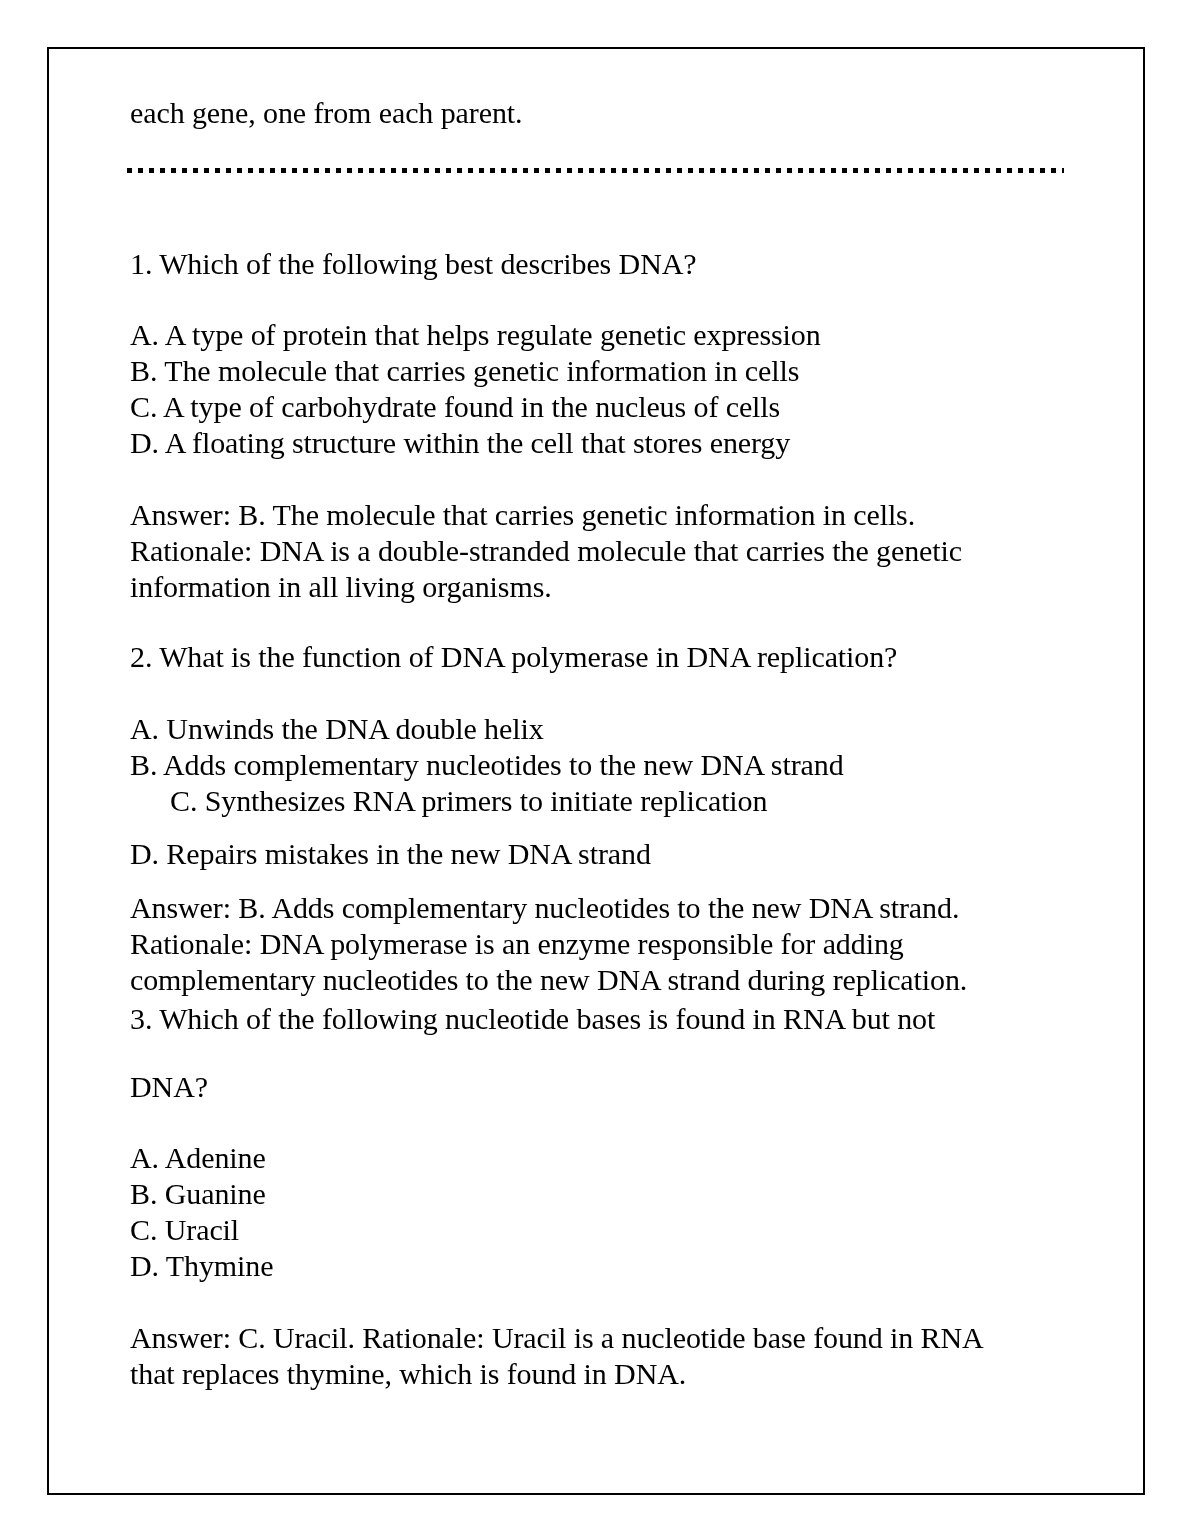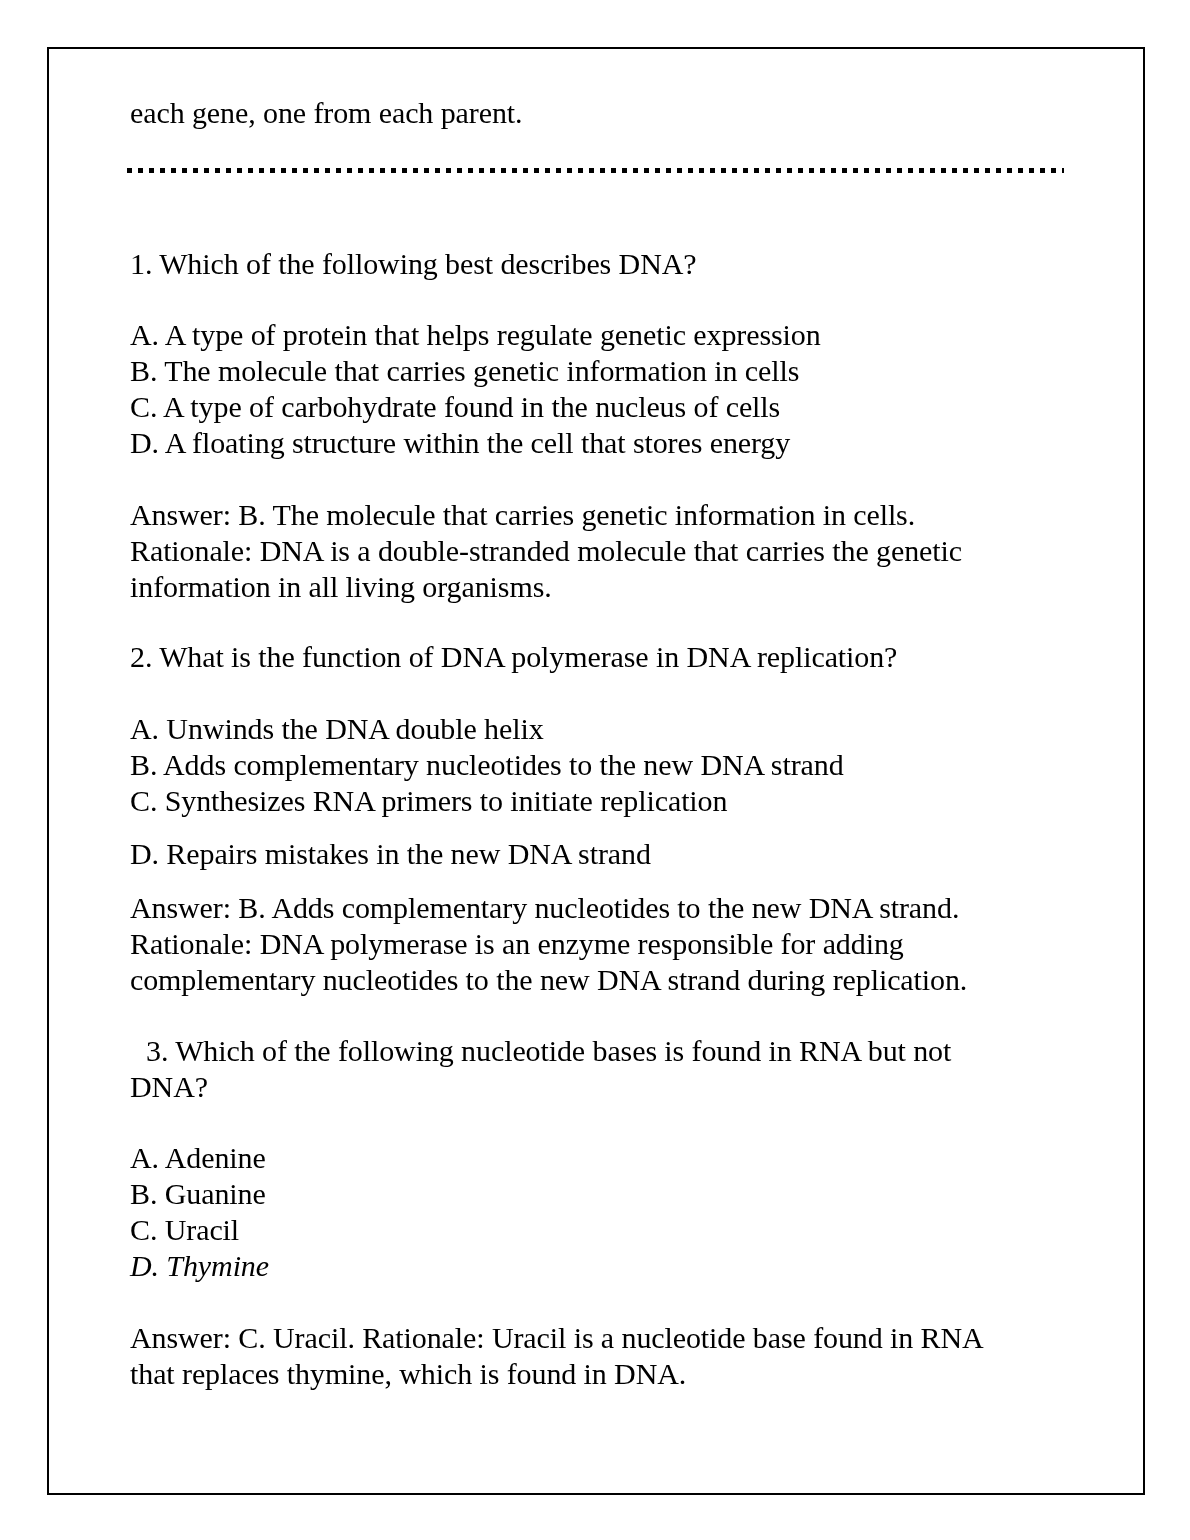--- a/index.html
+++ b/index.html
@@ -60,29 +60,29 @@
   <div class="line" style="top:425px;">D. A floating structure within the cell that stores energy</div>
   <div class="line" style="top:497px;">Answer: B. The molecule that carries genetic information in cells.</div>
   <div class="line" style="top:533px;">Rationale: DNA is a double-stranded molecule that carries the genetic</div>
   <div class="line" style="top:569px;">information in all living organisms.</div>
 </div>
 
 <div>
   <div class="line" style="top:639px;">2. What is the function of DNA polymerase in DNA replication?</div>
   <div class="line" style="top:711px;">A. Unwinds the DNA double helix</div>
   <div class="line" style="top:747px;">B. Adds complementary nucleotides to the new DNA strand</div>
-  <div class="line" style="top:783px;">C. Synthesizes RNA primers to initiate replication</div>
+  <div class="line" style="top:783px;margin-left:40px;">C. Synthesizes RNA primers to initiate replication</div>
   <div class="line" style="top:819px;margin-top:17px;">D. Repairs mistakes in the new DNA strand</div>
   <div class="line" style="top:890px;">Answer: B. Adds complementary nucleotides to the new DNA strand.</div>
   <div class="line" style="top:926px;">Rationale: DNA polymerase is an enzyme responsible for adding</div>
   <div class="line" style="top:962px;">complementary nucleotides to the new DNA strand during replication.</div>
 </div>
 
 <div>
-  <div class="line" style="top:1033px;margin-left:16px;">3. Which of the following nucleotide bases is found in RNA but not</div>
+  <div class="line" style="top:1001px;">3. Which of the following nucleotide bases is found in RNA but not</div>
   <div class="line" style="top:1069px;">DNA?</div>
   <div class="line" style="top:1140px;">A. Adenine</div>
   <div class="line" style="top:1176px;">B. Guanine</div>
   <div class="line" style="top:1212px;">C. Uracil</div>
-  <div class="line" style="top:1248px;font-style:italic;">D. Thymine</div>
+  <div class="line" style="top:1248px;">D. Thymine</div>
   <div class="line" style="top:1320px;">Answer: C. Uracil. Rationale: Uracil is a nucleotide base found in RNA</div>
   <div class="line" style="top:1356px;">that replaces thymine, which is found in DNA.</div>
 </div>
 
 </body></html>

